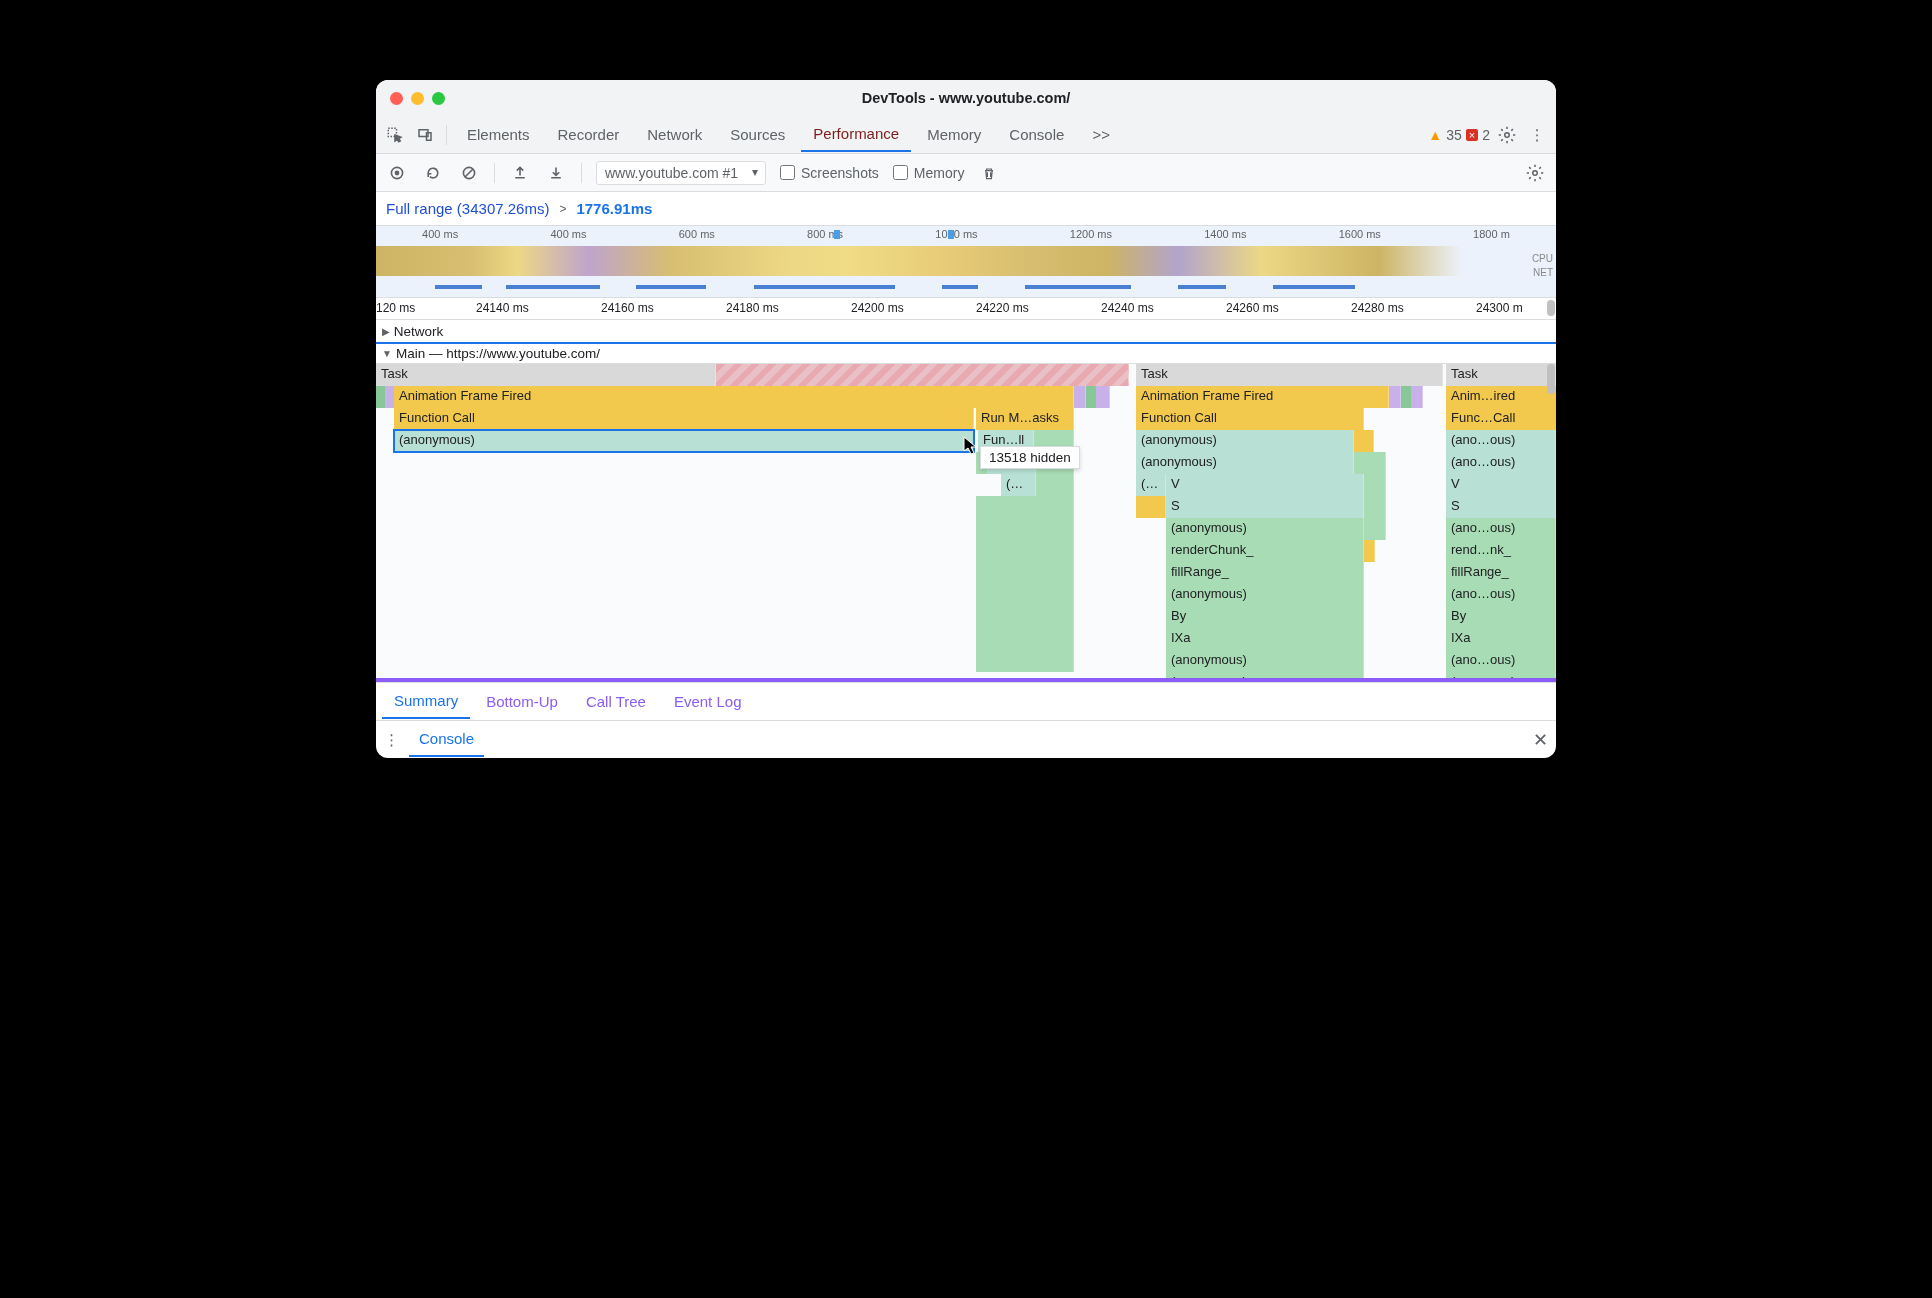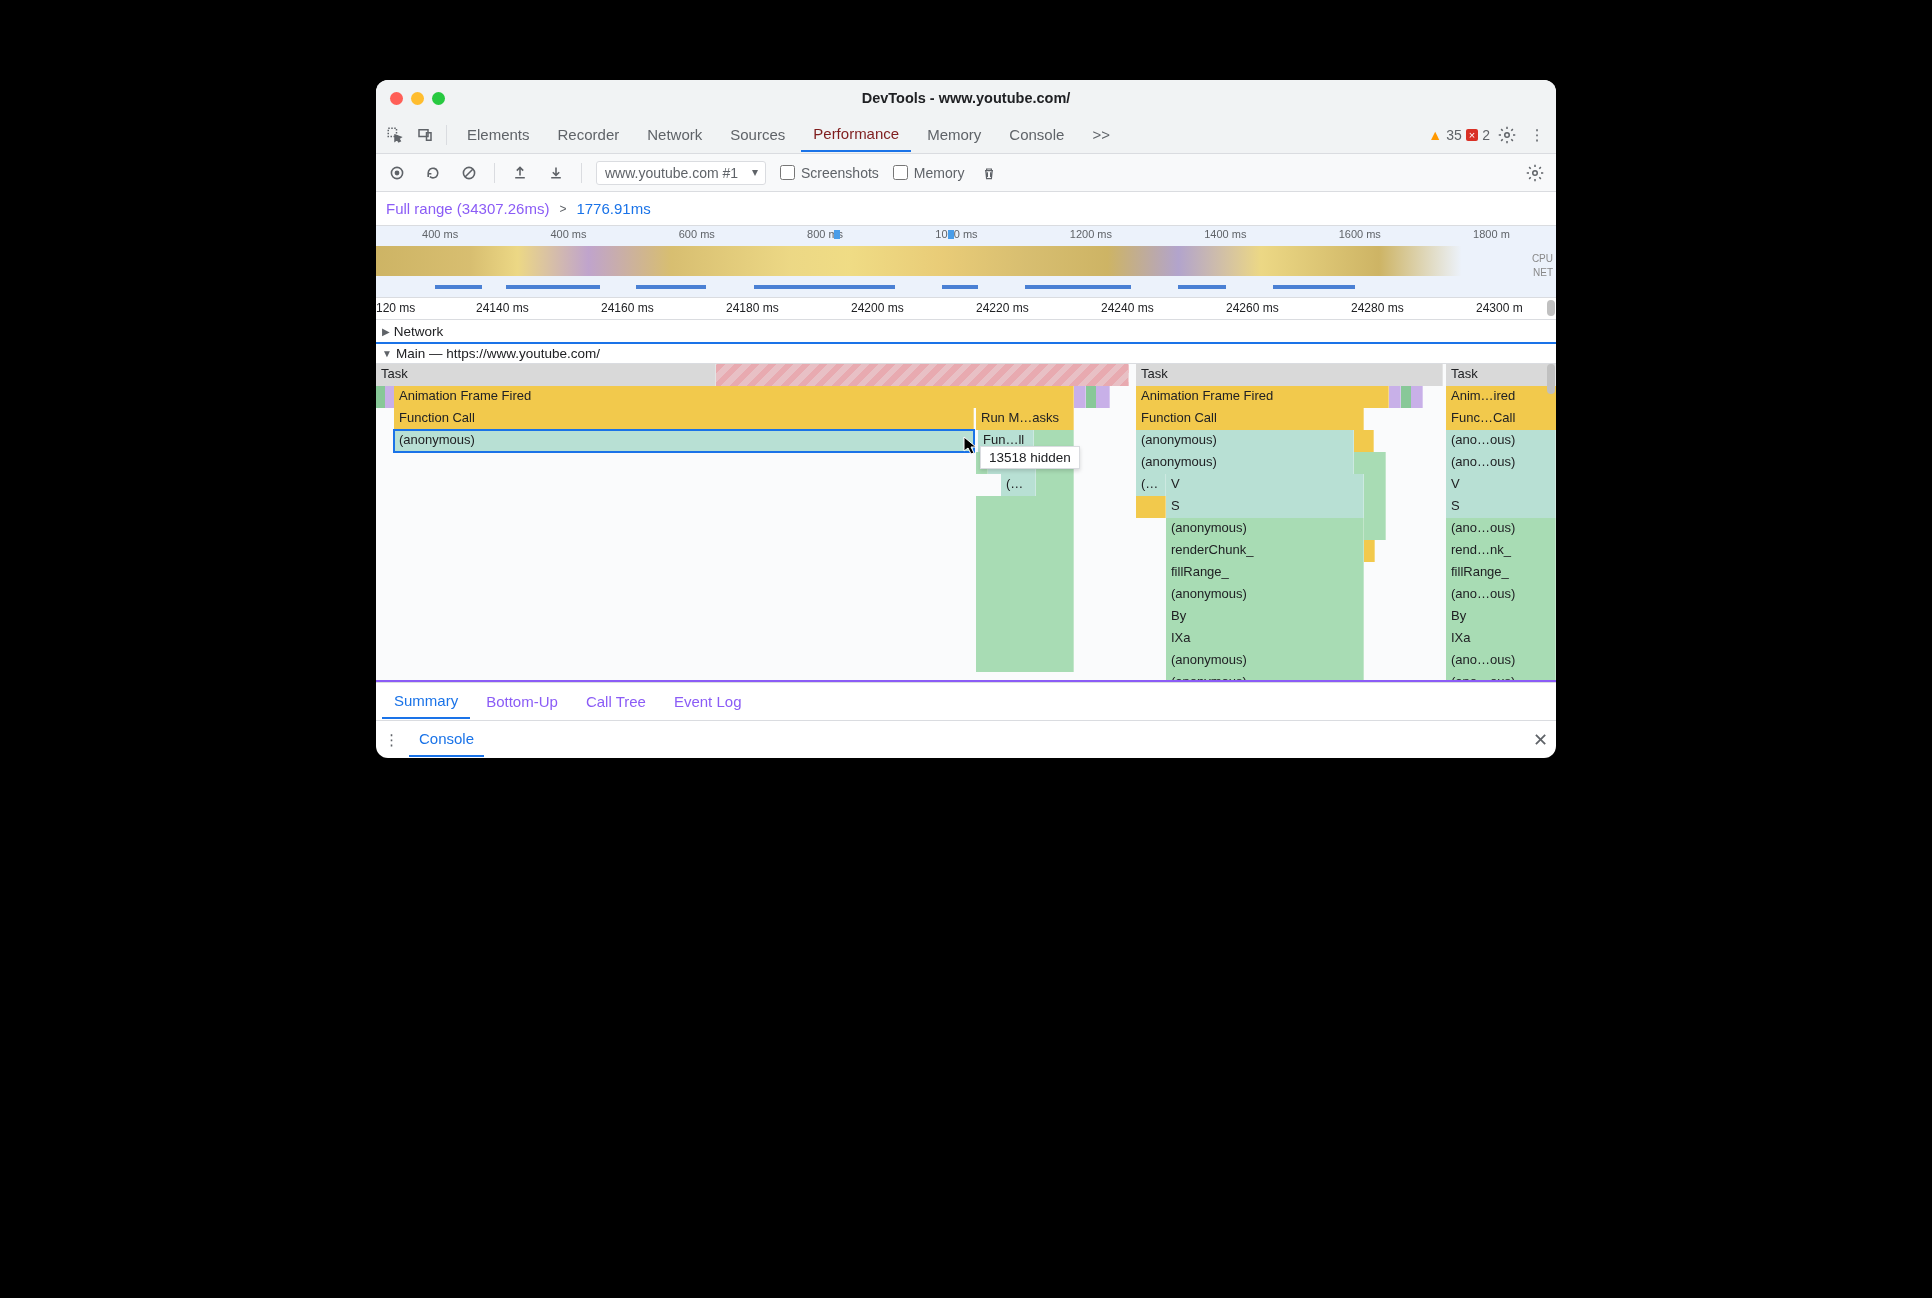--- a/index.html
+++ b/index.html
@@ -23,37 +23,37 @@
 .toolbar { height: 38px; background: #f8f9fa; border-bottom: 1px solid #dadce0; display: flex; align-items: center; padding: 0 10px; gap: 14px; font-size: 14px; color: #5f6368; }
 .toolbar .tbtn { width: 22px; height: 22px; display: flex; align-items: center; justify-content: center; cursor: pointer; }
 .toolbar .divider { width: 1px; height: 20px; background: #dadce0; }
 .toolbar select { border: 1px solid #dadce0; padding: 3px 26px 3px 8px; font-size: 14px; color: #5f6368; background: #fff; appearance: none; border-radius: 3px; }
 .toolbar .select-wrap { position: relative; }
 .toolbar .select-wrap::after { content: '▾'; position: absolute; right: 8px; top: 4px; pointer-events: none; color: #5f6368; font-size: 12px; }
 .toolbar label { display: flex; align-items: center; gap: 6px; cursor: pointer; }
 .toolbar input[type=checkbox] { width: 15px; height: 15px; }
 .toolbar .tspacer { flex: 1; }
 .breadcrumb { height: 34px; display: flex; align-items: center; padding: 0 10px; gap: 10px; font-size: 15px; border-bottom: 1px solid #dadce0; }
-.breadcrumb .crumb { color: #8b5cf6; }
+.breadcrumb .crumb { color: #1d4ed8; }
 .breadcrumb .chev { color: #5f6368; font-size: 12px; }
-.breadcrumb .crumb.active { color: #1a73e8; font-weight: 400; }
+.breadcrumb .crumb.active { color: #1a73e8; font-weight: 700; }
 .overview { position: relative; height: 72px; background: #ecf2fb; border-bottom: 1px solid #dadce0; overflow: hidden; }
 .overview .ticks { position: absolute; top: 2px; left: 0; right: 0; display: flex; justify-content: space-around; font-size: 11px; color: #5f6368; }
 .overview .labels-right { position: absolute; right: 3px; top: 26px; font-size: 10px; color: #888; text-align: right; line-height: 14px; }
 .overview .activity { position: absolute; top: 20px; left: 0; right: 0; height: 30px; background: linear-gradient(90deg, #c8a94a 0%, #d4b558 8%, #ecd370 12%, #b896c4 18%, #d4b558 25%, #ecd370 35%, #f0d870 40%, #e8c560 48%, #d4b558 55%, #c8a94a 62%, #a896c4 68%, #ecd370 75%, #c8a94a 85%, transparent 92%); opacity: 0.85; }
 .overview .netbar { position: absolute; bottom: 6px; left: 0; right: 0; height: 6px; }
 .overview .netbar span { position: absolute; height: 4px; background: #4a80d4; }
 .overview .markers span { position: absolute; top: 4px; width: 6px; height: 9px; background: #4a9de8; }
 .detail-ruler { height: 22px; background: #fff; display: flex; font-size: 12px; color: #202124; border-bottom: 1px solid #dadce0; position: relative; align-items: center; }
 .detail-ruler span { position: absolute; top: 3px; }
 .flame-section { background: #fff; position: relative; }
 .section-header { height: 22px; font-size: 13.5px; color: #202124; display: flex; align-items: center; padding: 0 6px; gap: 4px; background: #fff; }
 .section-header.main { border-top: 2px solid #1a73e8; border-bottom: 1px solid #dadce0; }
 .discl { font-size: 10px; color: #5f6368; cursor: pointer; }
-.flame-canvas { position: relative; height: 318px; background: #fafbfc; overflow: hidden; border-bottom: 2px solid #8b5cf6; }
+.flame-canvas { position: relative; height: 318px; background: #fafbfc; overflow: hidden; border-bottom: 4px solid #8b5cf6; }
 .flame-row { position: absolute; height: 22px; left: 0; right: 0; }
 .flame-item { position: absolute; height: 22px; font-size: 13px; padding: 2px 5px; overflow: hidden; white-space: nowrap; border-right: 1px solid rgba(255,255,255,0.3); }
 .fi-task { background: #d9d9d9; color: #202124; }
 .fi-task-long { background: repeating-linear-gradient(-45deg, #e8aab0, #e8aab0 6px, #e8c0c5 6px, #e8c0c5 12px); }
 .fi-yellow { background: #f2c94c; color: #202124; }
 .fi-teal { background: #b8e0d4; color: #202124; }
 .fi-green { background: #a8dcb4; color: #202124; }
 .fi-purple { background: #c8b0e8; }
 .fi-dgreen { background: #88c898; }
 .fi-selected { outline: 2px solid #1a73e8; outline-offset: -1px; }

